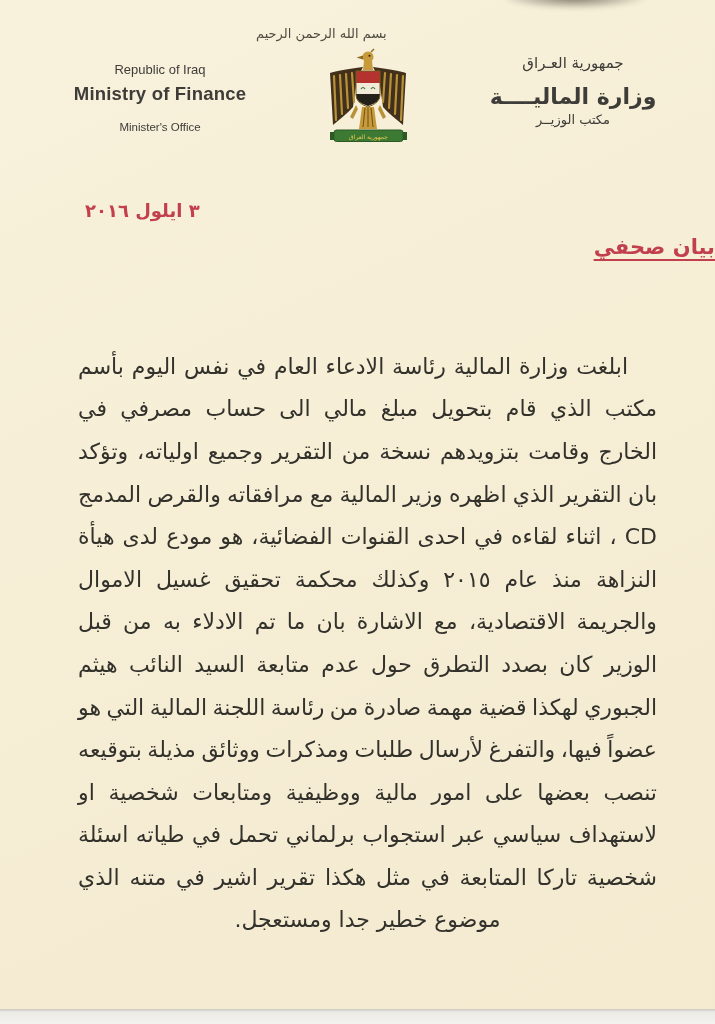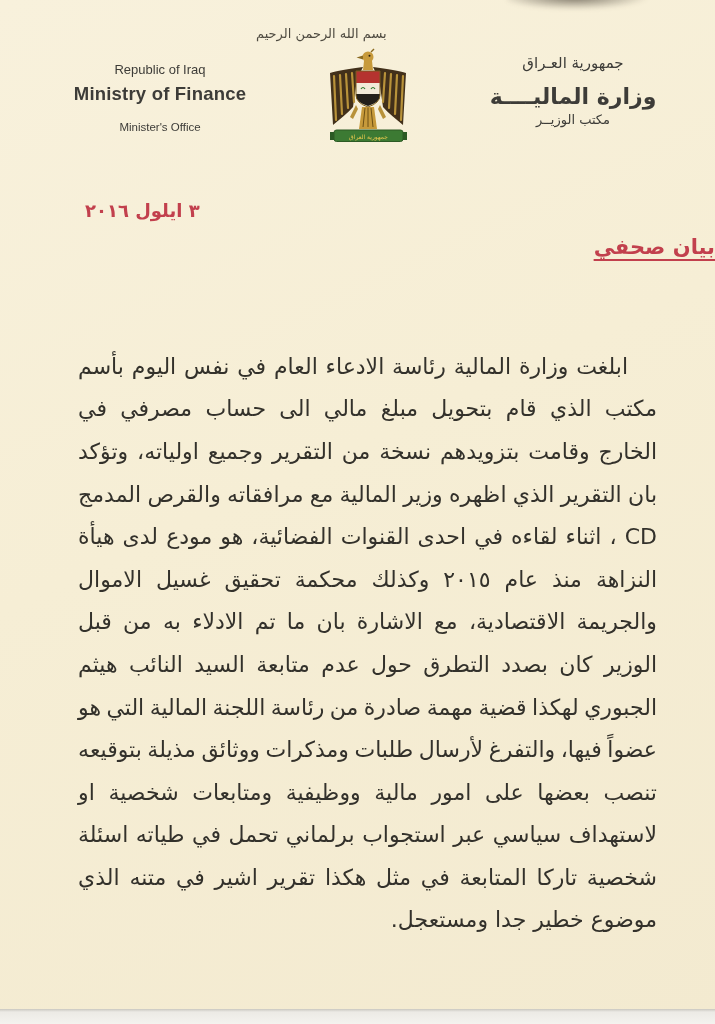--- a/index.html
+++ b/index.html
@@ -55,21 +55,21 @@
   
   .body-text{
     position:absolute;top:345px;left:78px;width:579px;
     color:#33312b;
   }
   .body-line{
     display:flex;justify-content:space-between;align-items:center;
     direction:rtl;height:42.6px;font-size:22px;white-space:nowrap;
   }
   .body-line.first{padding-right:29px;}
-  .body-line.last{display:block;text-align:right;line-height:42.6px;}
+  .body-line.last{display:block;text-align:center;line-height:42.6px;}
 </style>
 </head>
 <body>
 
 <div class="page">
 
   <div class="smudge"></div>
 
   <div class="bismillah">بسم الله الرحمن الرحيم</div>
 

